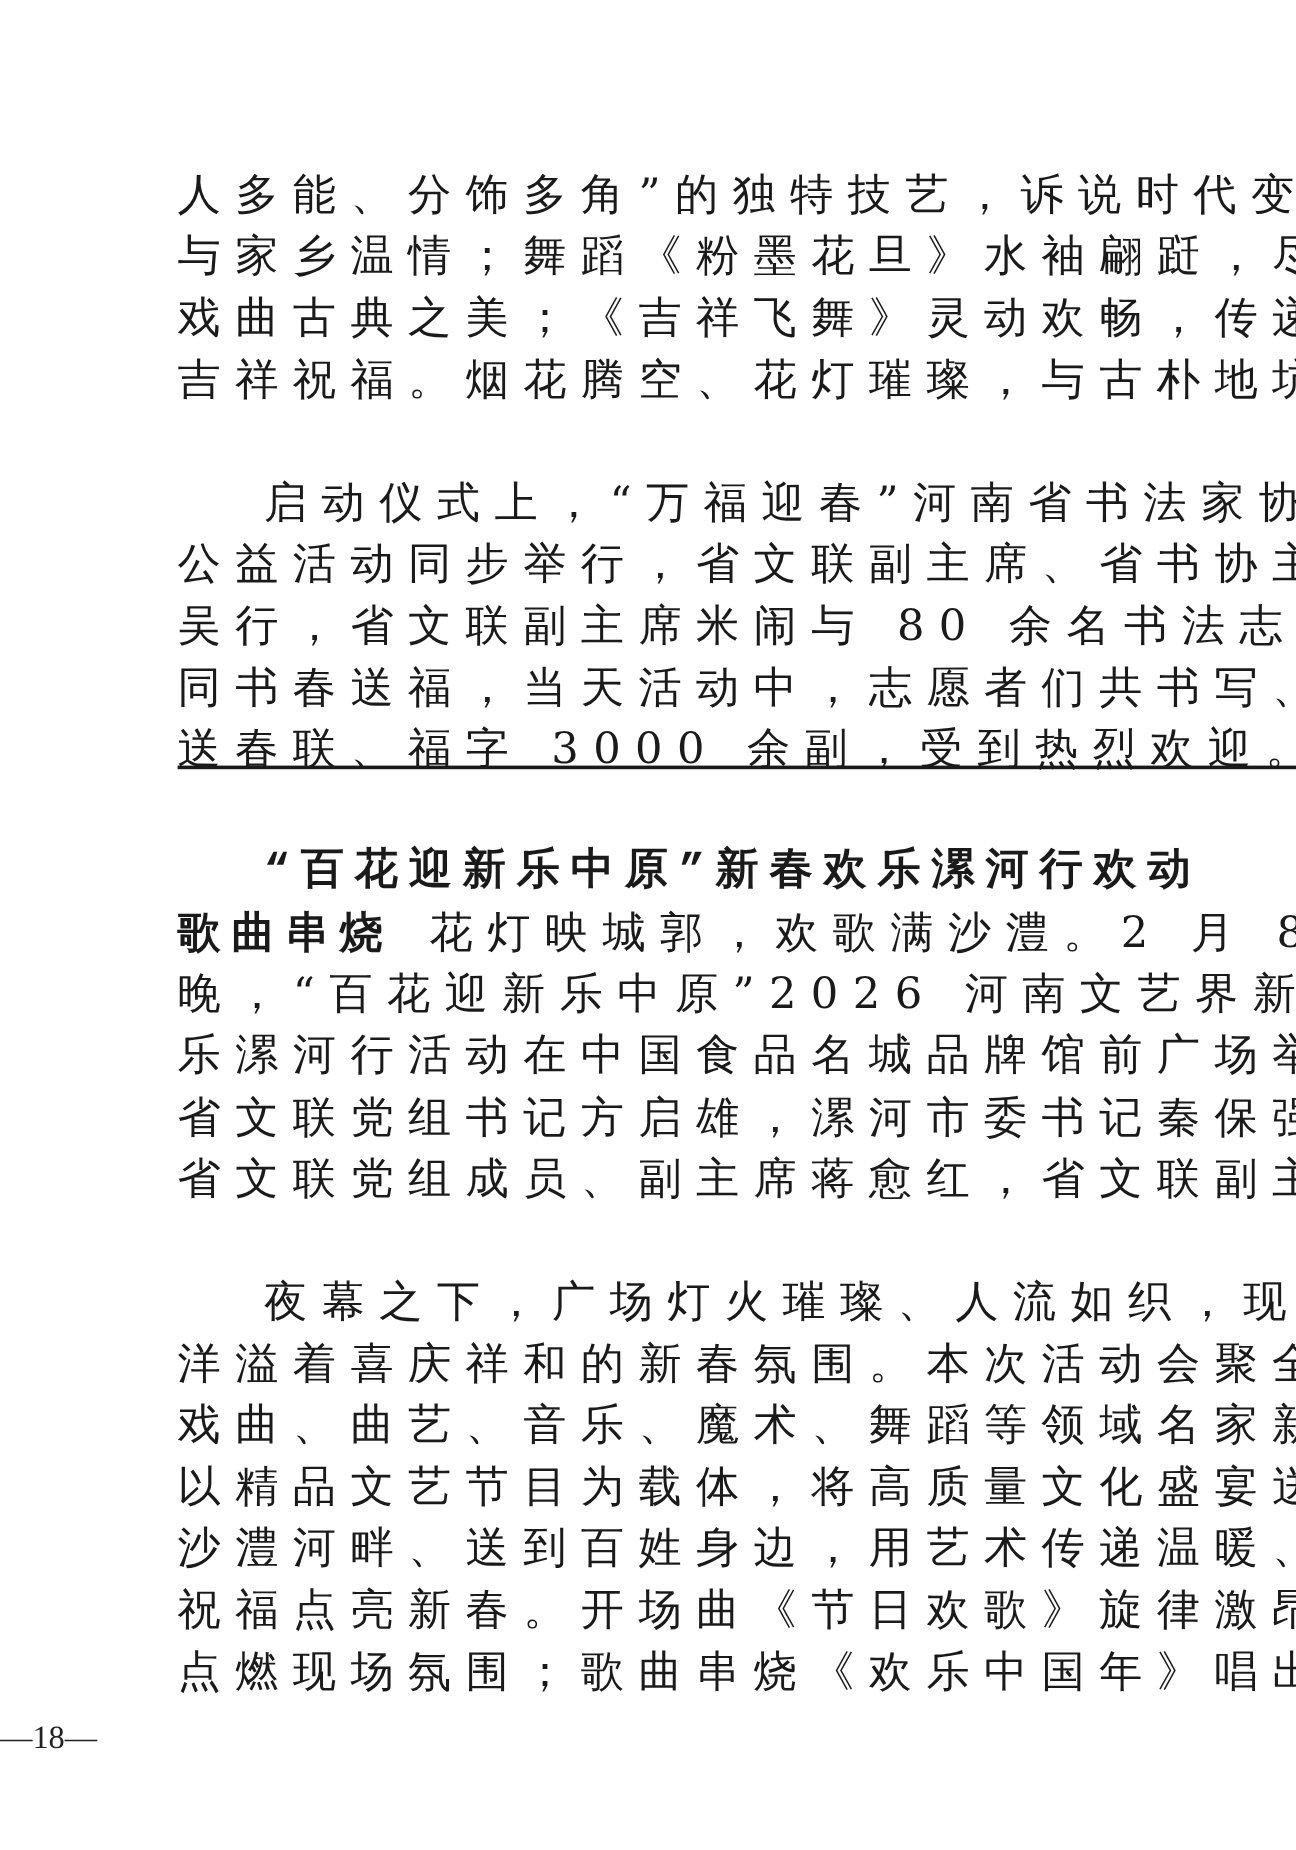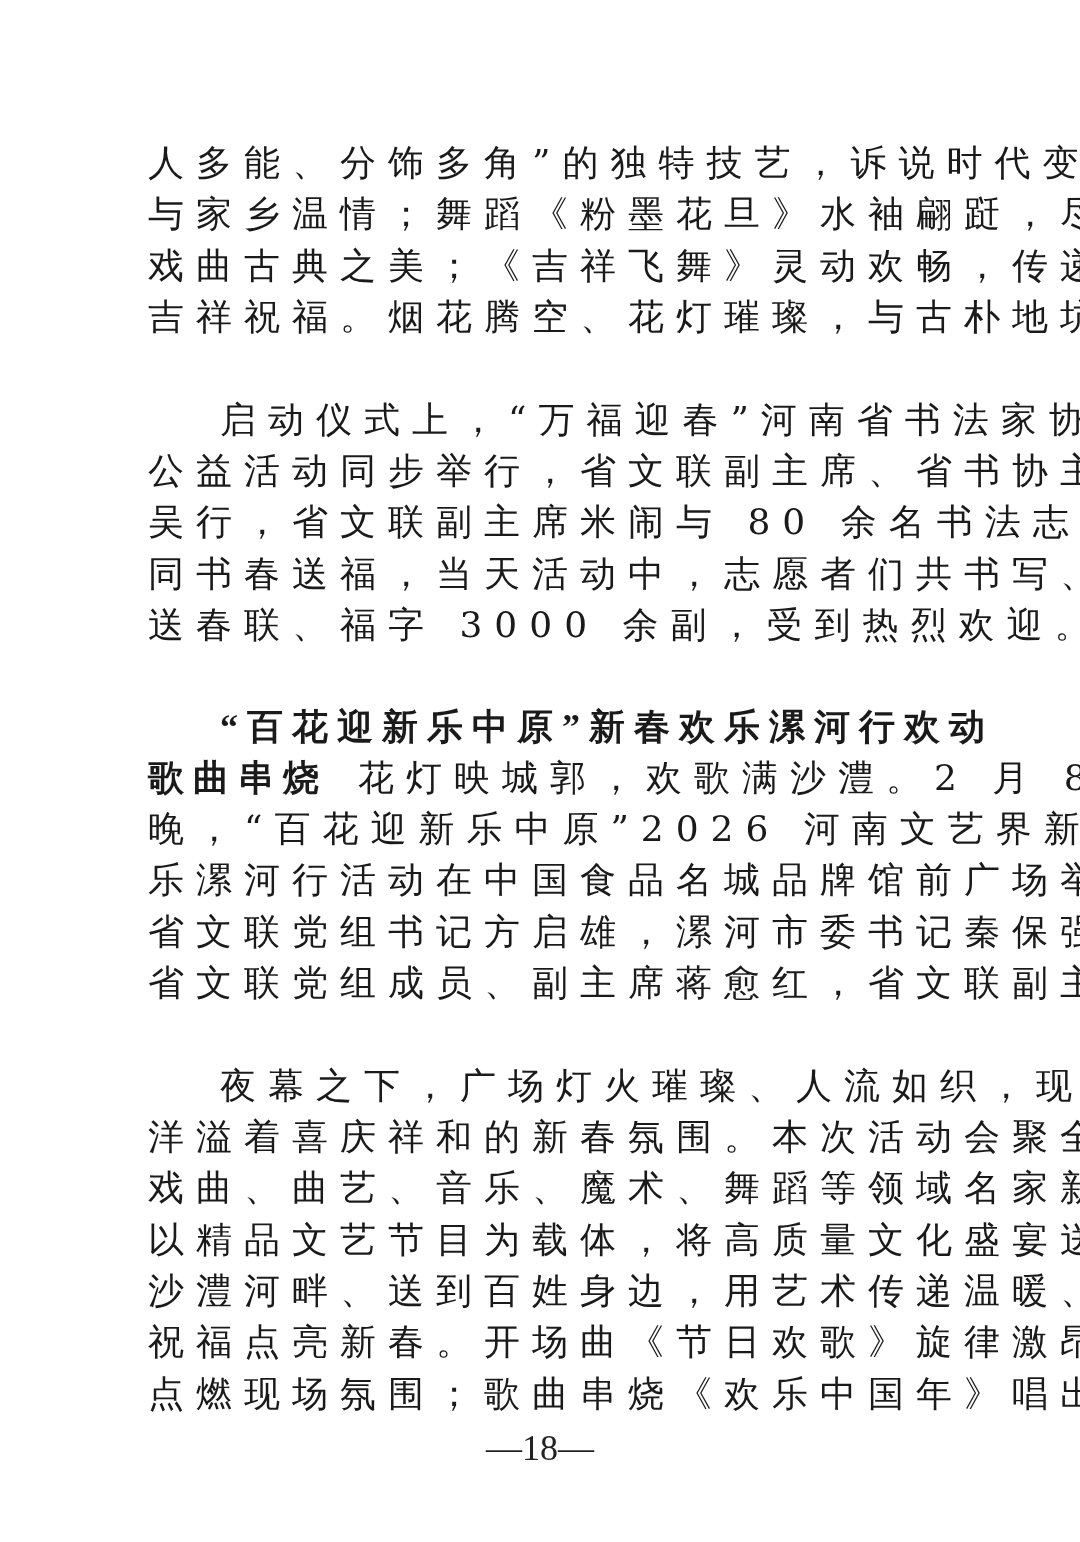--- a/index.html
+++ b/index.html
@@ -28,52 +28,51 @@
     width: 790px;
     height: 50px;
     line-height: 50px;
     font-size: 36px;
     letter-spacing: 12px;
     white-space: nowrap;
     font-weight: normal;
   }
   .indent { left: 220px; width: 720px; }
   .heading-bold {
-    font-family: Liberation Serif, serif;
+    font-family: Liberation Mono, monospace;
     font-weight: bold;
     letter-spacing: 9px;
   }
   .gap { display: inline-block; width: 30px; }
   .page-number {
     position: absolute;
     left: 0;
     width: 1080px;
     top: 1428px;
-    text-align: center;
-    font-size: 36px;
+    font-size: 27px;
     line-height: 40px;
     font-family: "Liberation Serif", "DejaVu Serif", serif;
     color: #222;
   }
 </style>
 </head>
 <body>
 
 <div class="page">
 
   <div class="line" style="top:138px;">人多能、分饰多角”的独特技艺，诉说时代变迁</div>
   <div class="line" style="top:189px;">与家乡温情；舞蹈《粉墨花旦》水袖翩跹，尽显</div>
   <div class="line" style="top:241px;">戏曲古典之美；《吉祥飞舞》灵动欢畅，传递新春</div>
   <div class="line" style="top:292px;">吉祥祝福。烟花腾空、花灯璀璨，与古朴地坑院</div>
 
   <div class="line indent" style="top:395px;">启动仪式上，“万福迎春”河南省书法家协会</div>
   <div class="line" style="top:446px;">公益活动同步举行，省文联副主席、省书协主席</div>
   <div class="line" style="top:497px;">吴行，省文联副主席米闹与 80 余名书法志愿者共</div>
   <div class="line" style="top:549px;">同书春送福，当天活动中，志愿者们共书写、赠</div>
-  <div class="line" style="top:600px;">送春联、福字 3000 余副，受到热烈欢迎。</div>
+  <div class="line" style="top:600px;text-decoration:underline;">送春联、福字 3000 余副，受到热烈欢迎。</div>
 
   <div class="line indent heading-bold" style="top:702px;">“百花迎新乐中原”新春欢乐漯河行欢动</div>
   <div class="line" style="top:753px;">
     <span class="heading-bold">歌曲串烧</span><span class="gap"></span><span>花灯映城郭，欢歌满沙澧。2 月 8 日</span>
   </div>
   <div class="line" style="top:804px;">晚，“百花迎新乐中原”2026 河南文艺界新春欢</div>
   <div class="line" style="top:855px;">乐漯河行活动在中国食品名城品牌馆前广场举行。</div>
   <div class="line" style="top:907px;">省文联党组书记方启雄，漯河市委书记秦保强，</div>
   <div class="line" style="top:958px;">省文联党组成员、副主席蒋愈红，省文联副主席</div>
 

